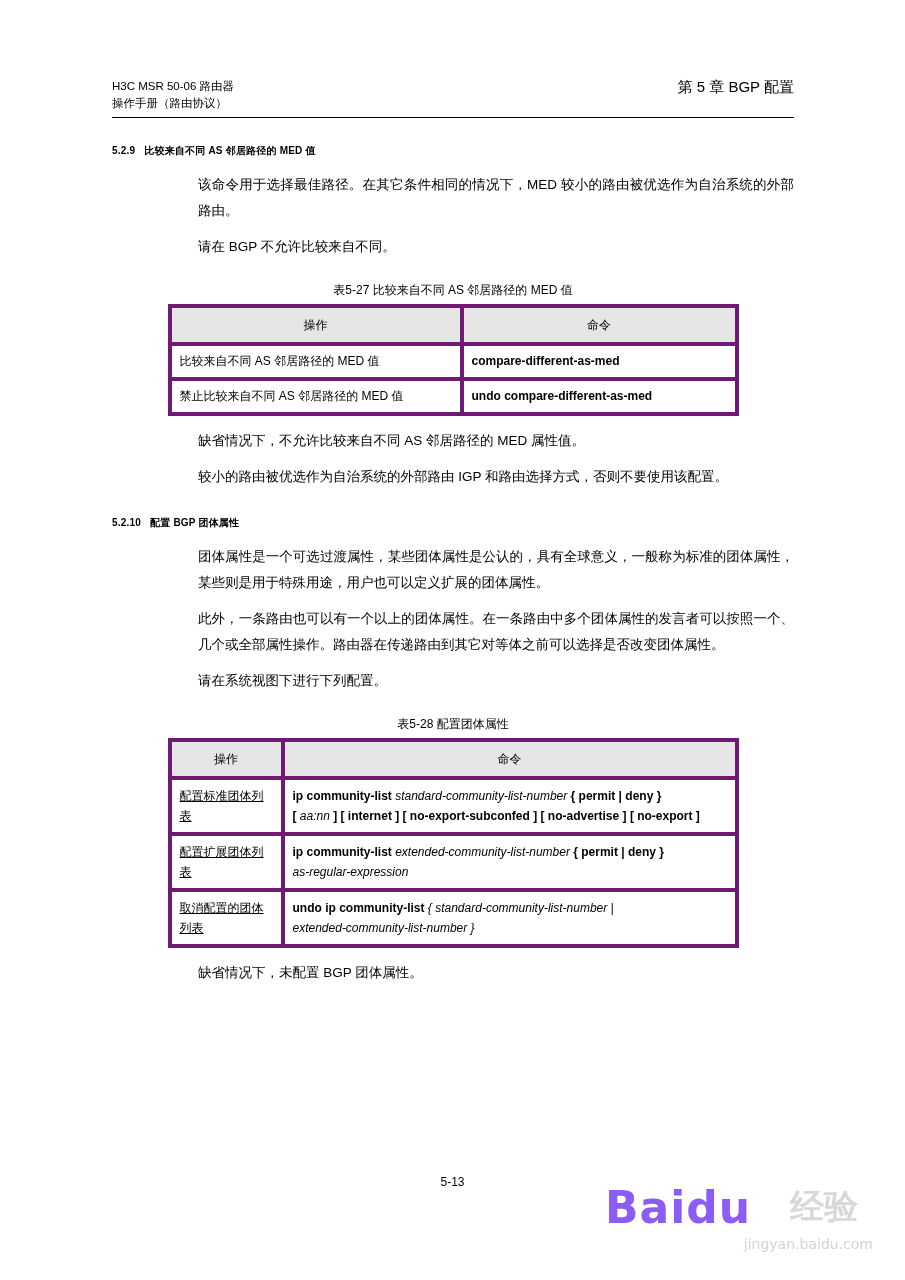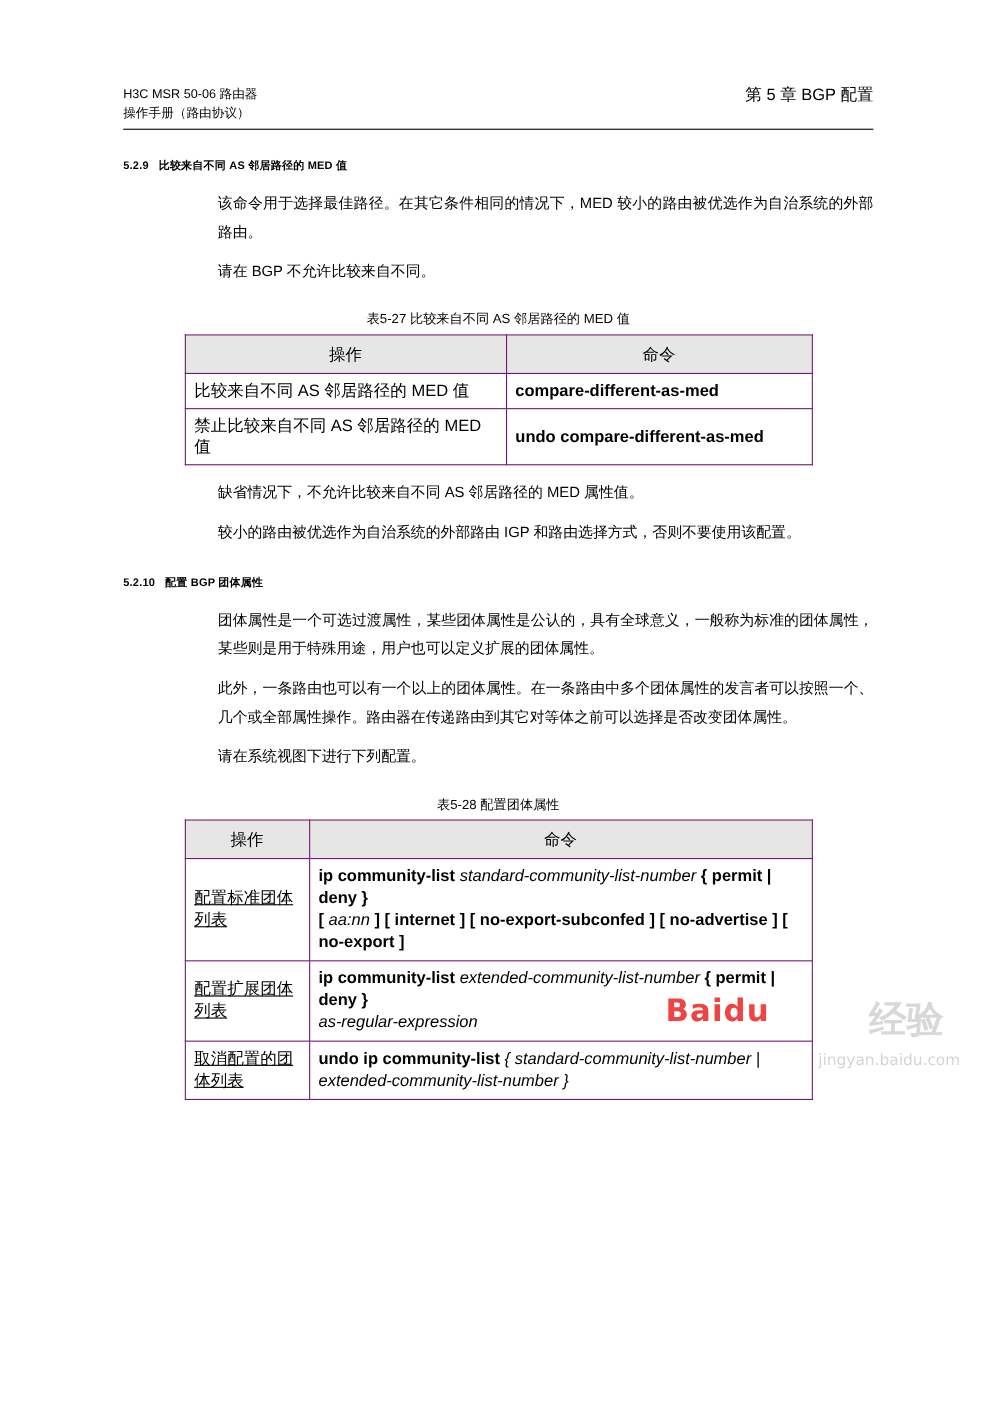--- a/index.html
+++ b/index.html
@@ -7,21 +7,21 @@
     padding: 0;
     background: #ffffff;
   }
   body {
     font-family: "Liberation Sans", sans-serif;
     color: #000000;
   }
   .page {
     position: relative;
     width: 905px;
-    height: 1000px;
+    height: 1280px;
     background: #ffffff;
     overflow: hidden;
     box-sizing: border-box;
     border-radius: 28px;
   }
   .content {
     position: absolute;
     left: 112px;
     top: 78px;
     width: 682px;
@@ -78,23 +78,23 @@
     margin: 22px 0 5px 0;
     font-weight: normal;
   }
   table.tbl {
     border-collapse: collapse;
     width: 571px;
     margin: 0 auto;
     table-layout: fixed;
   }
   table.tbl th, table.tbl td {
-    border: 1px solid #701a75;
+    border: 4px solid #701a75;
     padding: 6px 8px;
-    font-size: 15px;
+    font-size: 12px;
     line-height: 19px;
     vertical-align: middle;
     text-align: left;
   }
   table.tbl th {
     background: #e6e6e6;
     text-align: center;
     font-weight: normal;
     height: 22px;
   }
@@ -128,23 +128,23 @@
     bottom: 28px;
     width: 270px;
     height: 70px;
     pointer-events: none;
     user-select: none;
   }
   .wm-main {
     position: absolute;
     left: 0;
     top: 0;
-    font-size: 28px;
+    font-size: 44px;
     font-weight: bold;
-    color: #ef4444;
+    color: #8b5cf6;
     letter-spacing: 1px;
     font-family: "DejaVu Sans", sans-serif;
   }
   .wm-cn {
     position: absolute;
     left: 185px;
     top: 2px;
     font-size: 34px;
     font-weight: bold;
     color: #d8d8d8;

